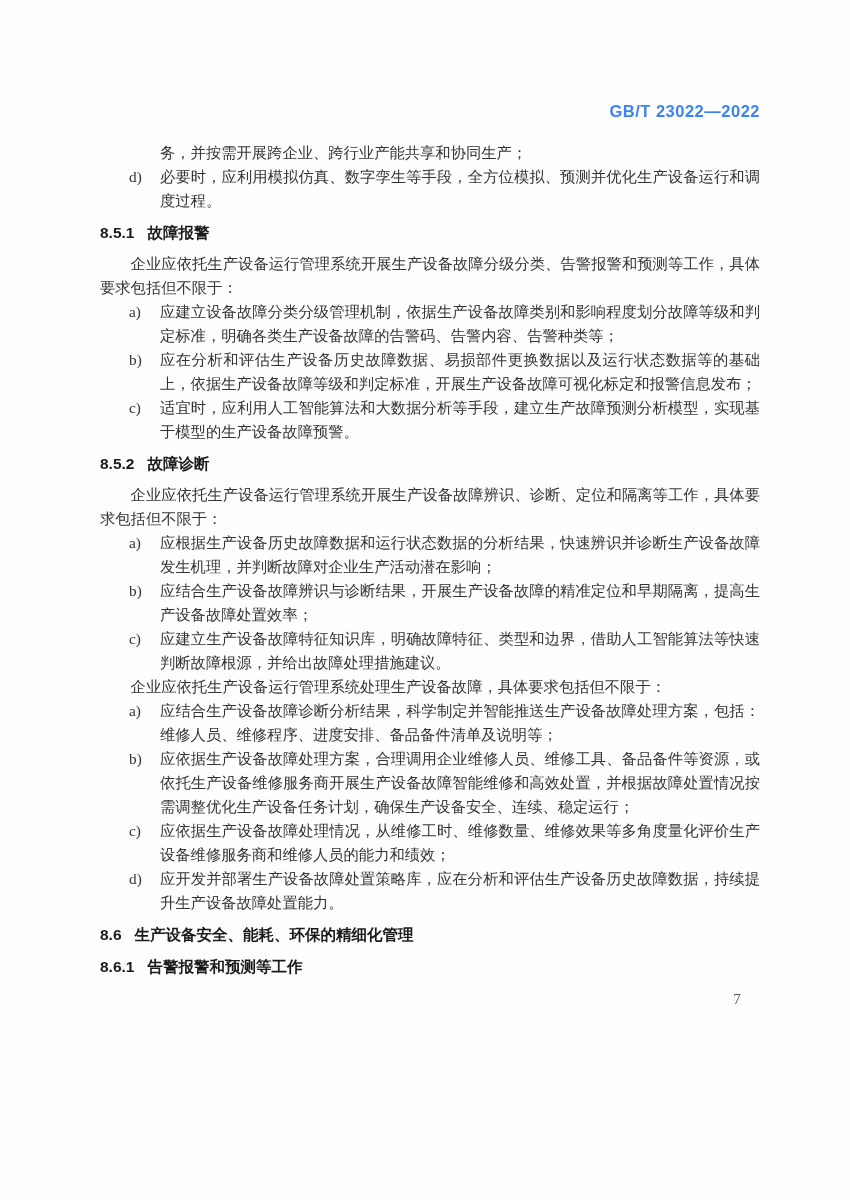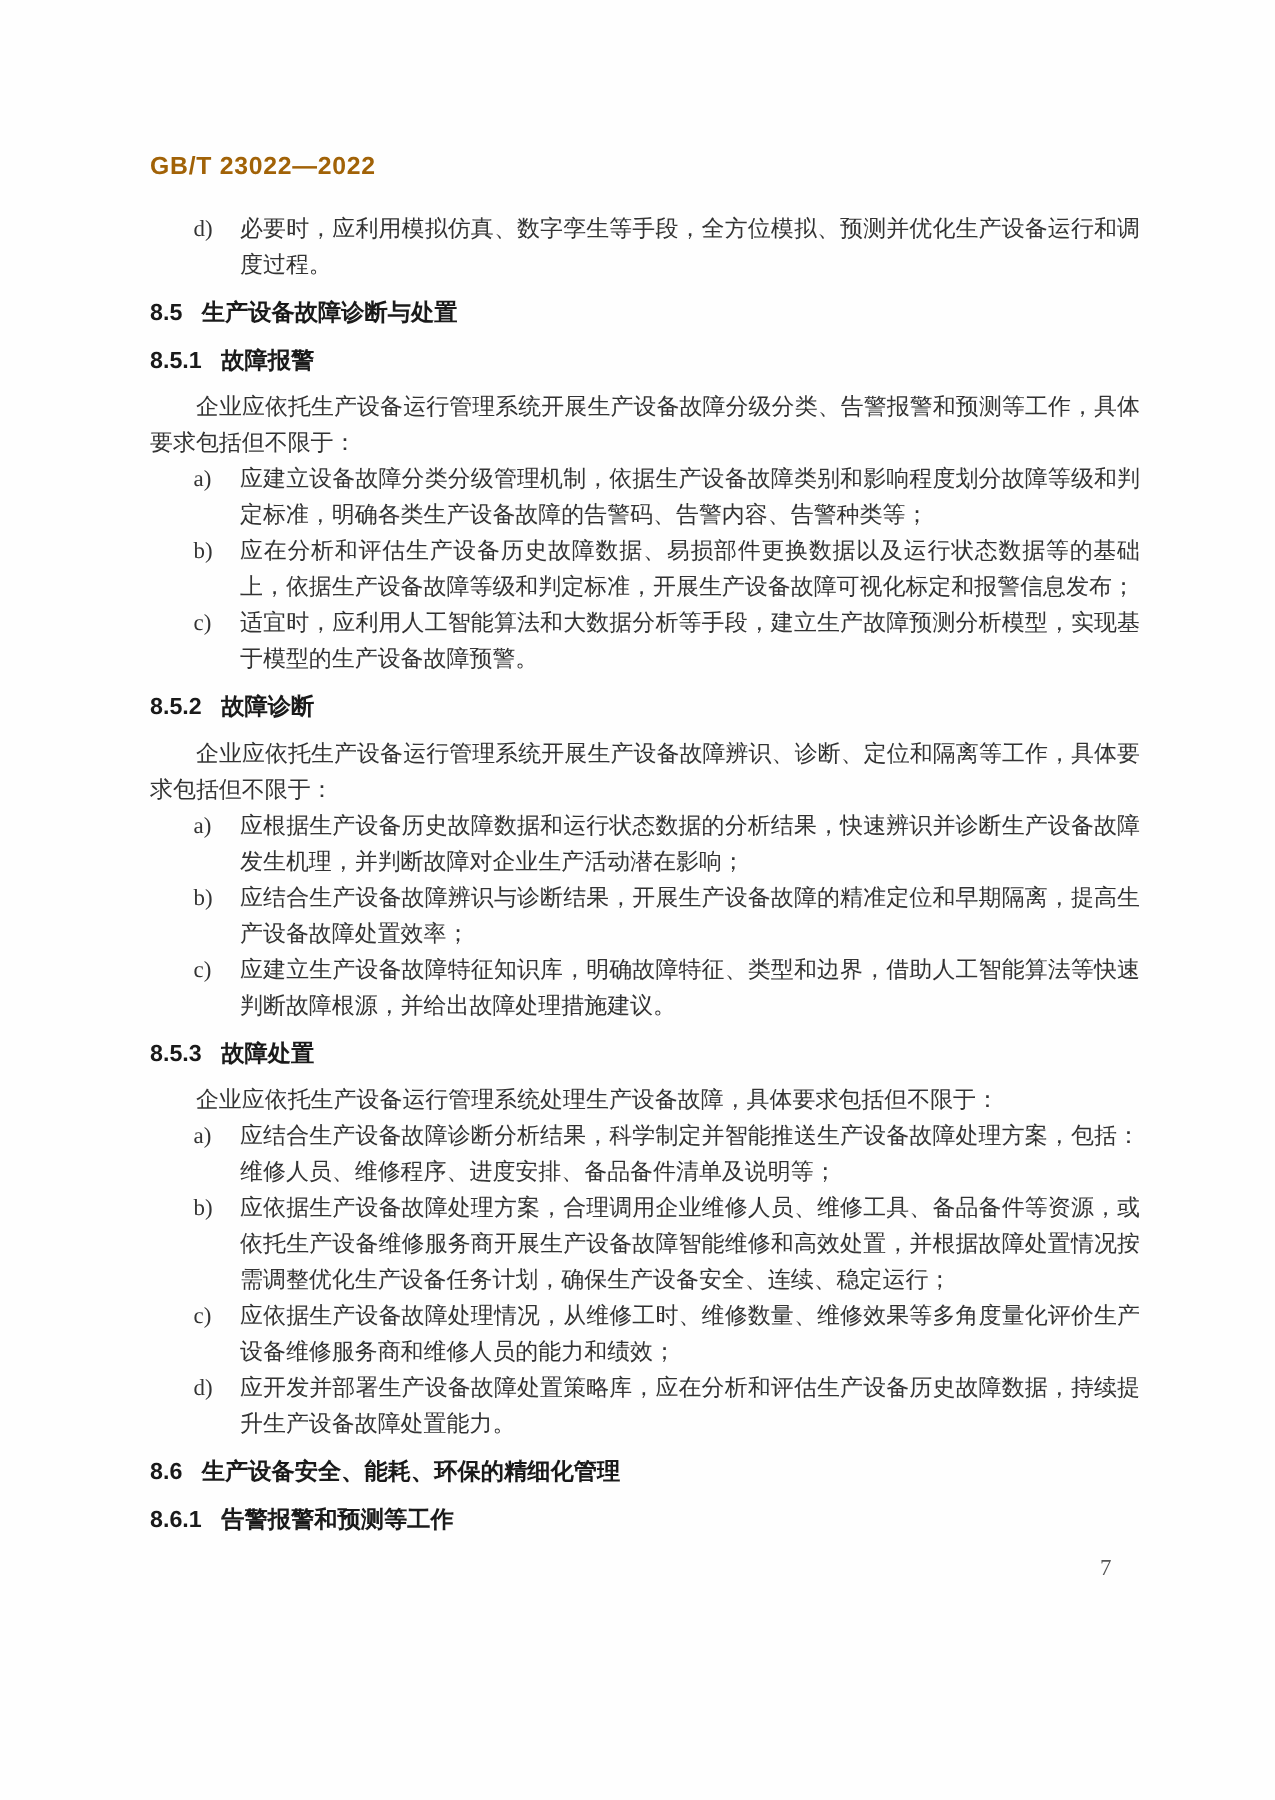--- a/index.html
+++ b/index.html
@@ -16,27 +16,27 @@
     font-size: 15.3px;
     line-height: 24px;
     overflow: hidden;
   }
   .content {
     position: absolute;
     left: 100px; top: 103px;
     width: 660px;
   }
   .std-header {
-    text-align: left;
+    text-align: right;
     font-family: "Liberation Sans", "DejaVu Sans", sans-serif;
     font-weight: 700;
     font-size: 16.5px;
     line-height: 16px;
     letter-spacing: 0.5px;
-    color: #a16207;
+    color: #3b82f6;
     margin-bottom: 22px;
   }
   .hang {
     margin: 0;
     padding-left: 60px;
     text-align: justify;
   }
   .li { display: flex; }
   .li-label {
     flex: 0 0 31px;
@@ -69,27 +69,27 @@
 </style>
 </head>
 <body>
 
 <div class="page">
   <div class="content">
 
     <div class="std-header">GB/T 23022—2022</div>
 
     <section>
+      <p class="hang">务，并按需开展跨企业、跨行业产能共享和协同生产；</p>
       <div class="li">
         <span class="li-label">d)</span>
         <span class="li-text">必要时，应利用模拟仿真、数字孪生等手段，全方位模拟、预测并优化生产设备运行和调度过程。</span>
       </div>
     </section>
 
-    <h2><span class="sec-num">8.5</span><span>生产设备故障诊断与处置</span></h2>
 
     <h3><span class="sec-num">8.5.1</span><span>故障报警</span></h3>
     <p class="intro">企业应依托生产设备运行管理系统开展生产设备故障分级分类、告警报警和预测等工作，具体要求包括但不限于：</p>
     <div>
       <div class="li">
         <span class="li-label">a)</span>
         <span class="li-text">应建立设备故障分类分级管理机制，依据生产设备故障类别和影响程度划分故障等级和判定标准，明确各类生产设备故障的告警码、告警内容、告警种类等；</span>
       </div>
       <div class="li">
         <span class="li-label">b)</span>
@@ -111,21 +111,20 @@
       <div class="li">
         <span class="li-label">b)</span>
         <span class="li-text">应结合生产设备故障辨识与诊断结果，开展生产设备故障的精准定位和早期隔离，提高生产设备故障处置效率；</span>
       </div>
       <div class="li">
         <span class="li-label">c)</span>
         <span class="li-text">应建立生产设备故障特征知识库，明确故障特征、类型和边界，借助人工智能算法等快速判断故障根源，并给出故障处理措施建议。</span>
       </div>
     </div>
 
-    <h3><span class="sec-num">8.5.3</span><span>故障处置</span></h3>
     <p class="intro">企业应依托生产设备运行管理系统处理生产设备故障，具体要求包括但不限于：</p>
     <div>
       <div class="li">
         <span class="li-label">a)</span>
         <span class="li-text">应结合生产设备故障诊断分析结果，科学制定并智能推送生产设备故障处理方案，包括：维修人员、维修程序、进度安排、备品备件清单及说明等；</span>
       </div>
       <div class="li">
         <span class="li-label">b)</span>
         <span class="li-text">应依据生产设备故障处理方案，合理调用企业维修人员、维修工具、备品备件等资源，或依托生产设备维修服务商开展生产设备故障智能维修和高效处置，并根据故障处置情况按需调整优化生产设备任务计划，确保生产设备安全、连续、稳定运行；</span>
       </div>

